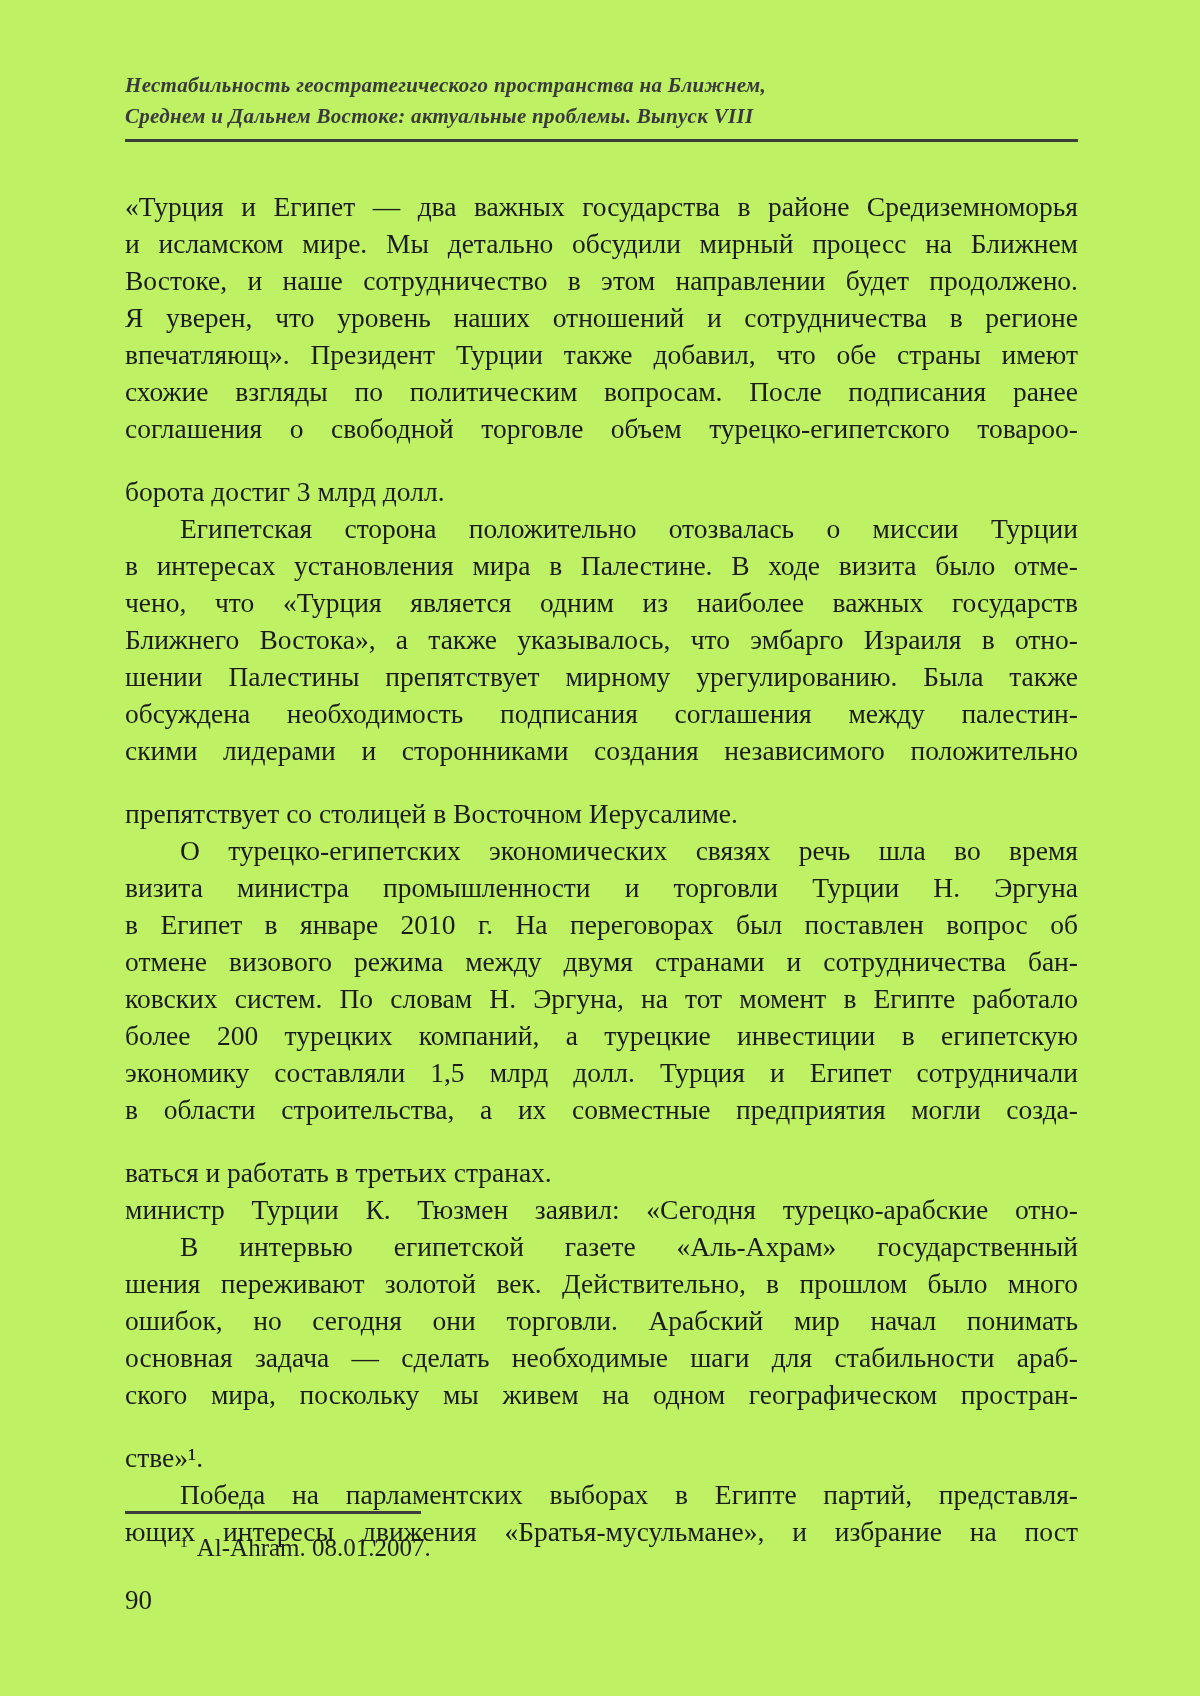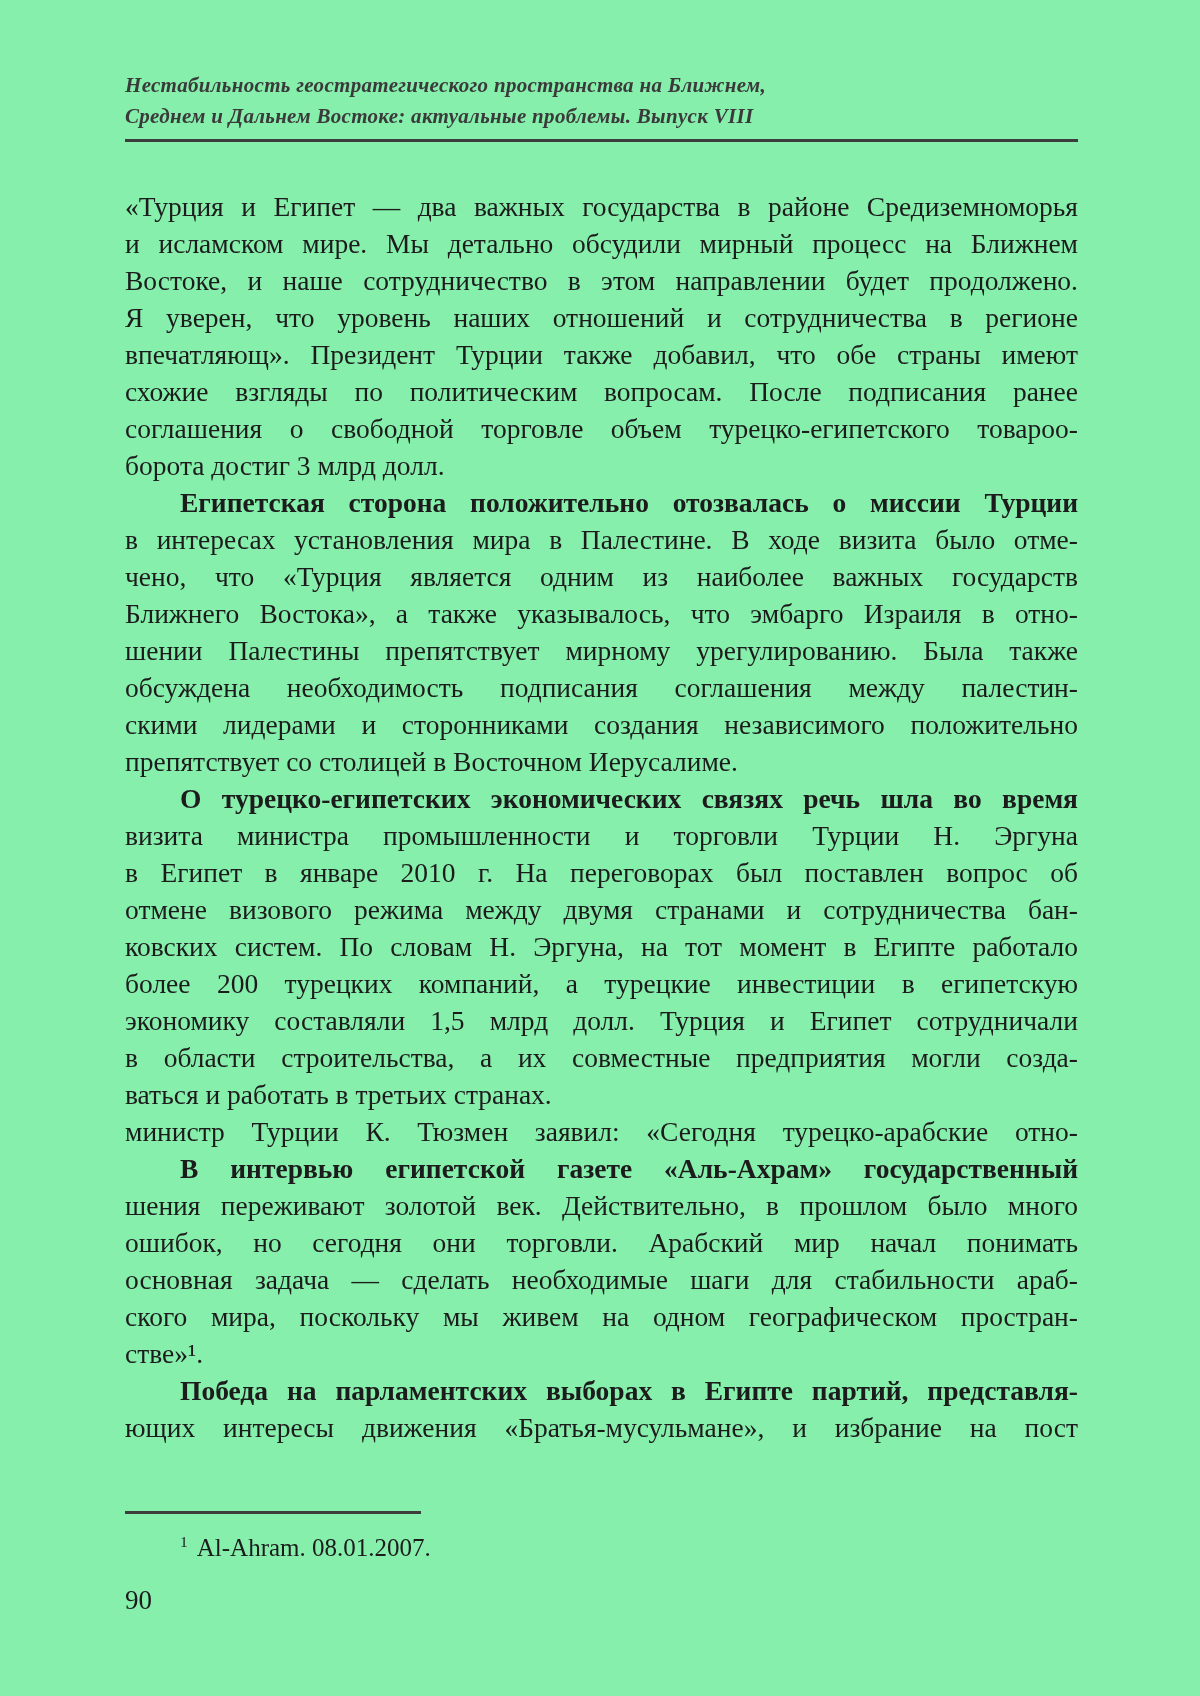--- a/index.html
+++ b/index.html
@@ -4,21 +4,21 @@
 <style>
   html, body {
     margin: 0;
     padding: 0;
     background: #ffffff;
   }
   .page {
     position: relative;
     width: 1200px;
     height: 1696px;
-    background: #86efac;
+    background: #bef264;
     overflow: hidden;
     font-family: "Liberation Serif", "DejaVu Serif", serif;
     color: #1c1c1c;
   }
   .running-header {
     position: absolute;
     left: 125px;
     right: 122px;
     top: 70px;
     font-style: italic;
@@ -43,22 +43,22 @@
     top: 188px;
     font-size: 27.5px;
     line-height: 37px;
   }
   .paragraph { margin: 0; }
   .line {
     text-align: justify;
     text-align-last: justify;
     white-space: normal;
   }
-  .line.indent { text-indent: 55px; font-weight: bold; }
-  .line.para-end { text-align-last: left; }
+  .line.indent { text-indent: 55px; }
+  .line.para-end { text-align-last: left; margin-top: 26px; }
   .footnote-rule {
     position: absolute;
     left: 125px;
     top: 1511px;
     width: 296px;
     height: 3px;
     background: #3d3d3d;
   }
   .footnote {
     position: absolute;

